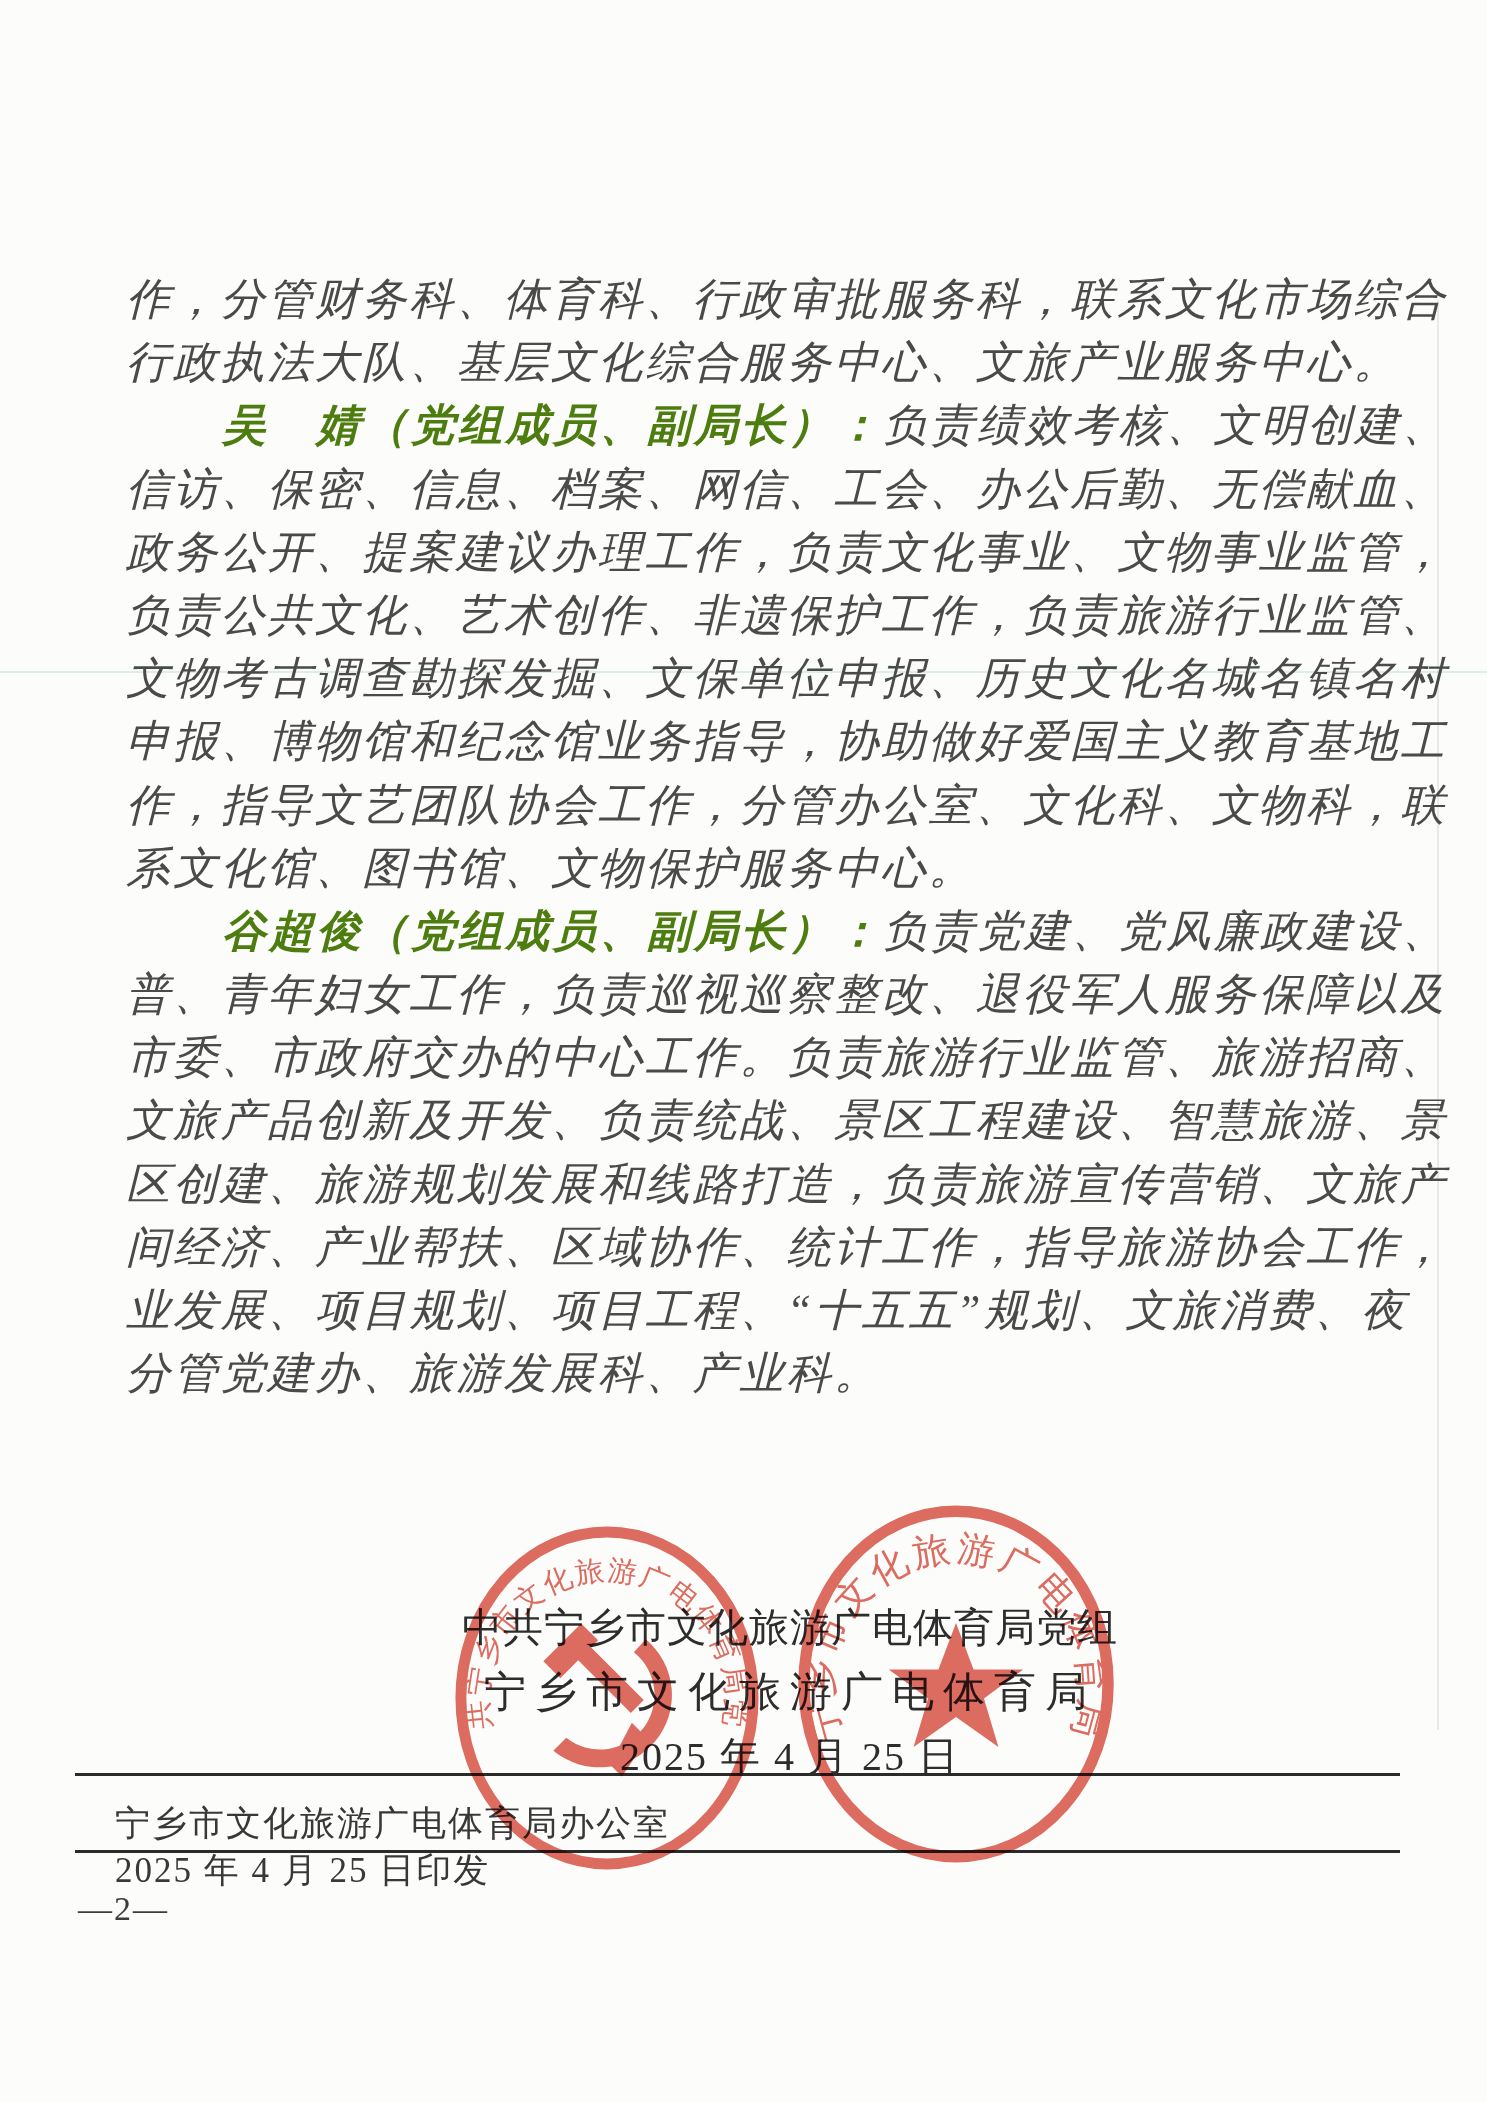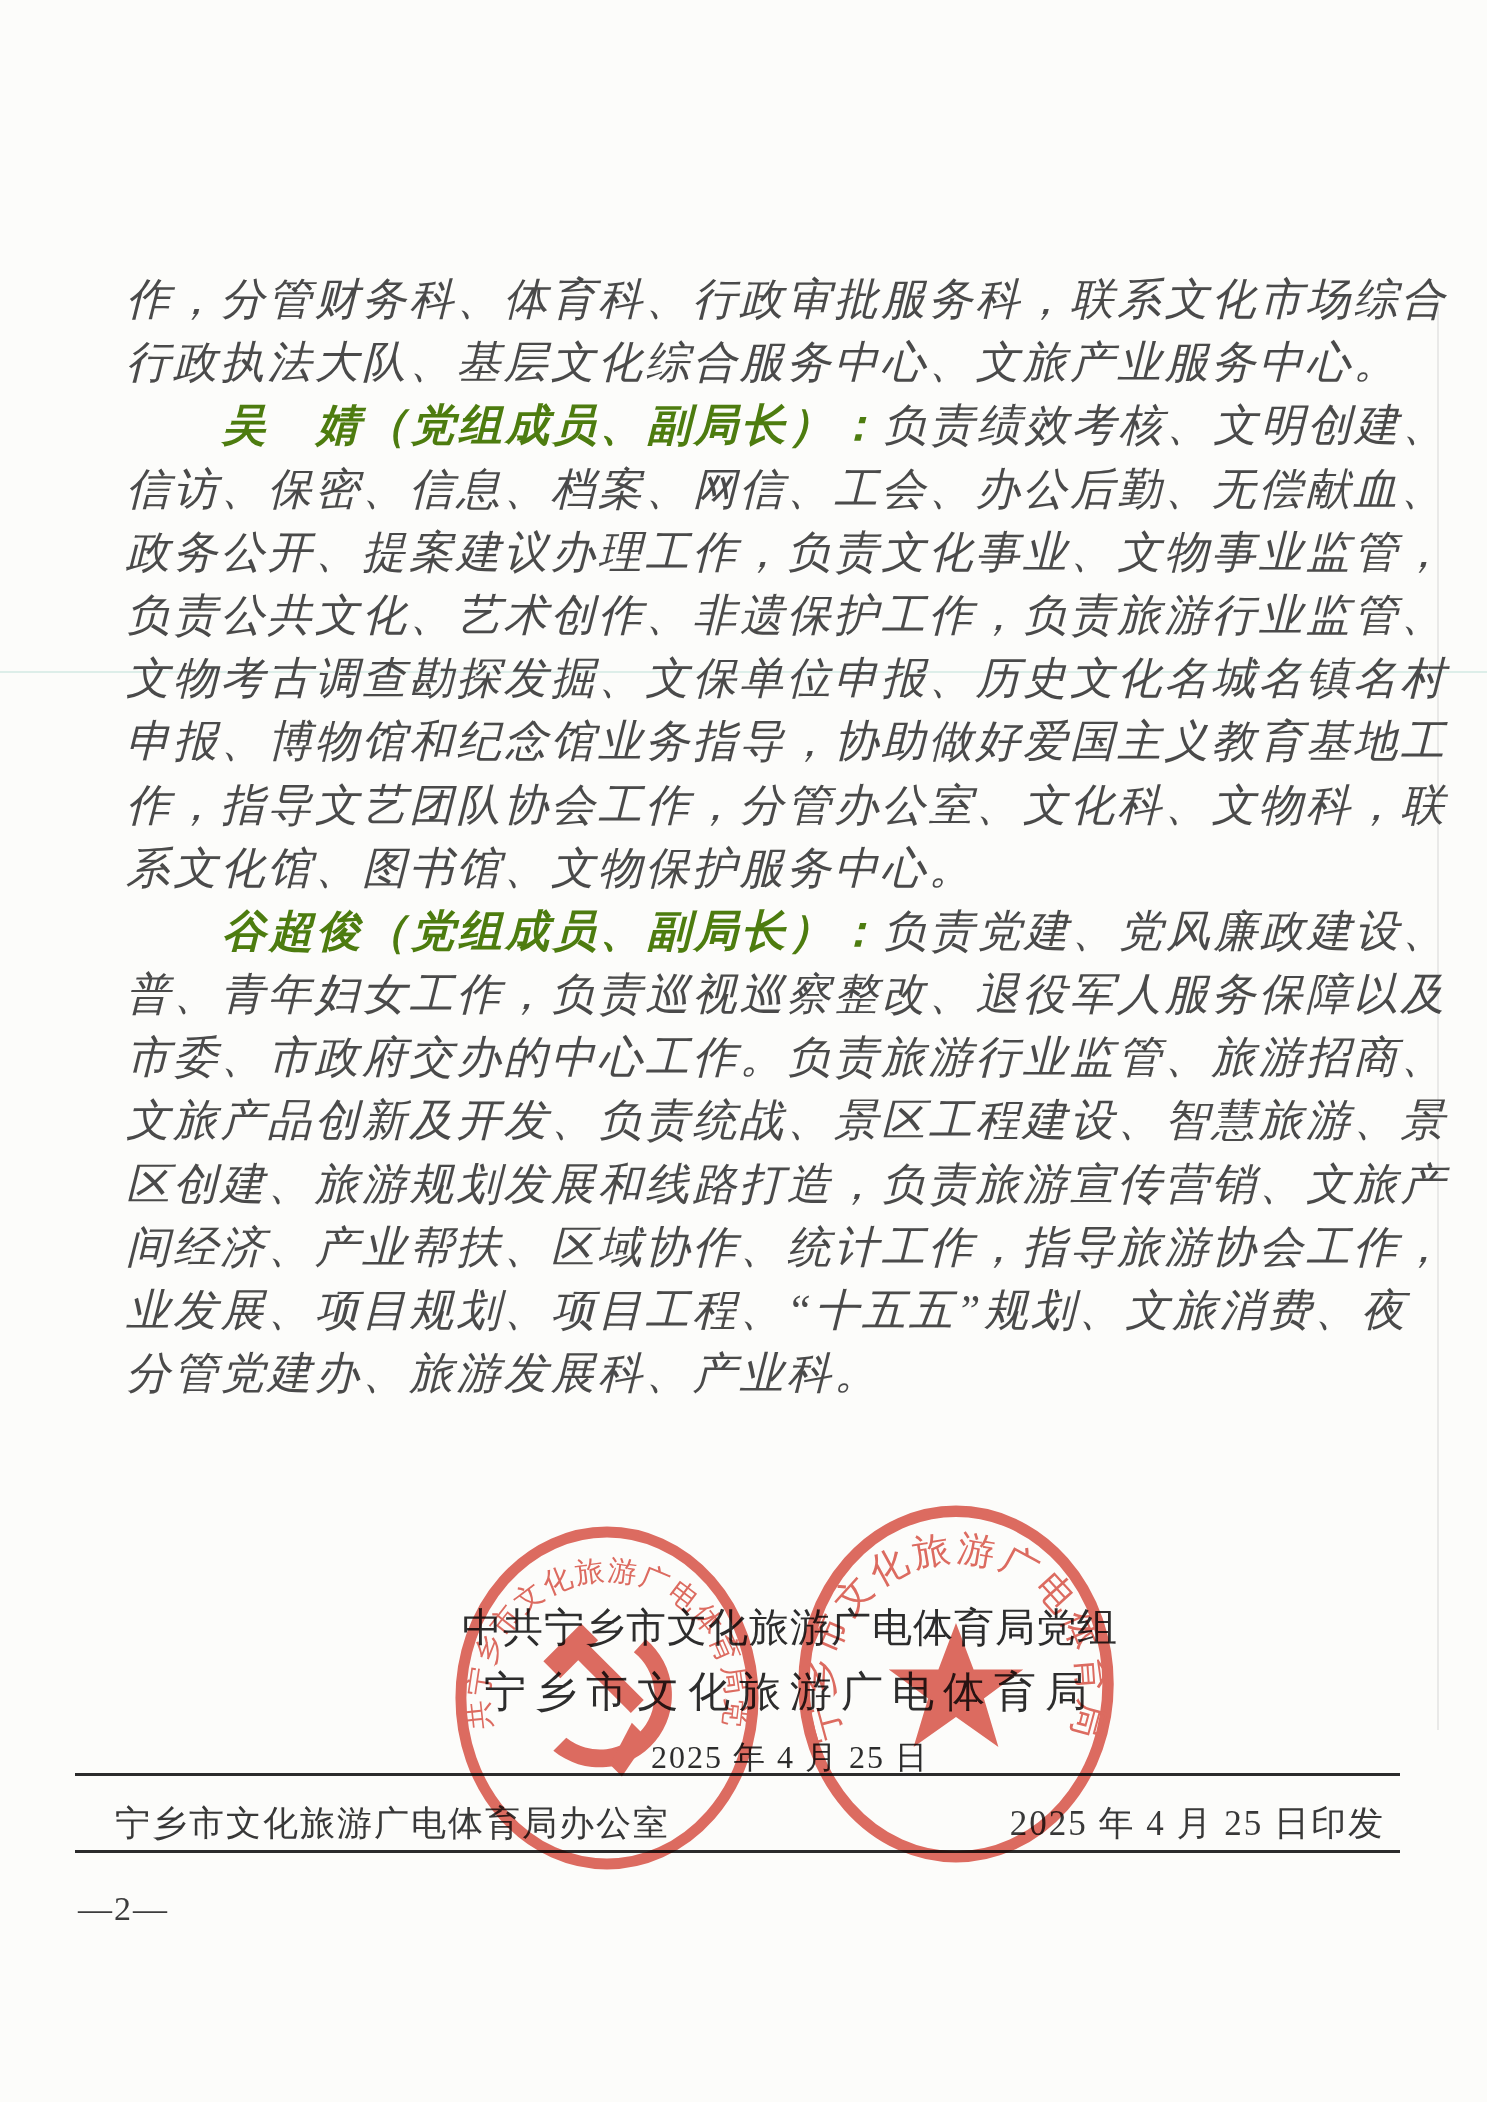--- a/index.html
+++ b/index.html
@@ -38,40 +38,41 @@
     position:absolute;left:1437px;top:300px;width:2px;height:1430px;
     background:rgba(160,160,160,0.20);
   }
   
   .signature{
     position:absolute;left:430px;top:1596px;width:720px;
     text-align:center;color:#2d2d2d;z-index:2;
   }
   .sig-line1{font-size:40px;line-height:64px;letter-spacing:1px;white-space:nowrap;}
   .sig-line2{font-size:42px;line-height:64px;letter-spacing:9px;white-space:nowrap;}
-  .sig-date{font-size:32px;line-height:66px;letter-spacing:2px;white-space:nowrap;}
+  .sig-date{font-size:40px;line-height:66px;letter-spacing:2px;white-space:nowrap;}
   
   .seal{
     position:absolute;z-index:3;
     mix-blend-mode:multiply;
     opacity:.84;
   }
   .seal-left{left:448px;top:1523px;width:318px;height:350px;}
   .seal-right{left:790px;top:1503px;width:332px;height:362px;}
   
   .rule{
     position:absolute;left:75px;width:1325px;height:3px;background:#2b2b2b;
   }
   .rule-top{top:1773px;}
   .rule-bottom{top:1850px;}
   .footer-row{
     position:absolute;left:115px;top:1800px;width:1270px;
     display:flex;justify-content:space-between;align-items:baseline;
     font-size:35px;color:#383838;letter-spacing:2px;white-space:nowrap;
     z-index:2;
+    flex-direction:column;
   }
   .page-number{
     position:absolute;left:78px;top:1890px;
     font-size:34px;color:#3c3c3c;letter-spacing:2px;
   }
 </style>
 </head>
 <body>
 
 <div class="page">

